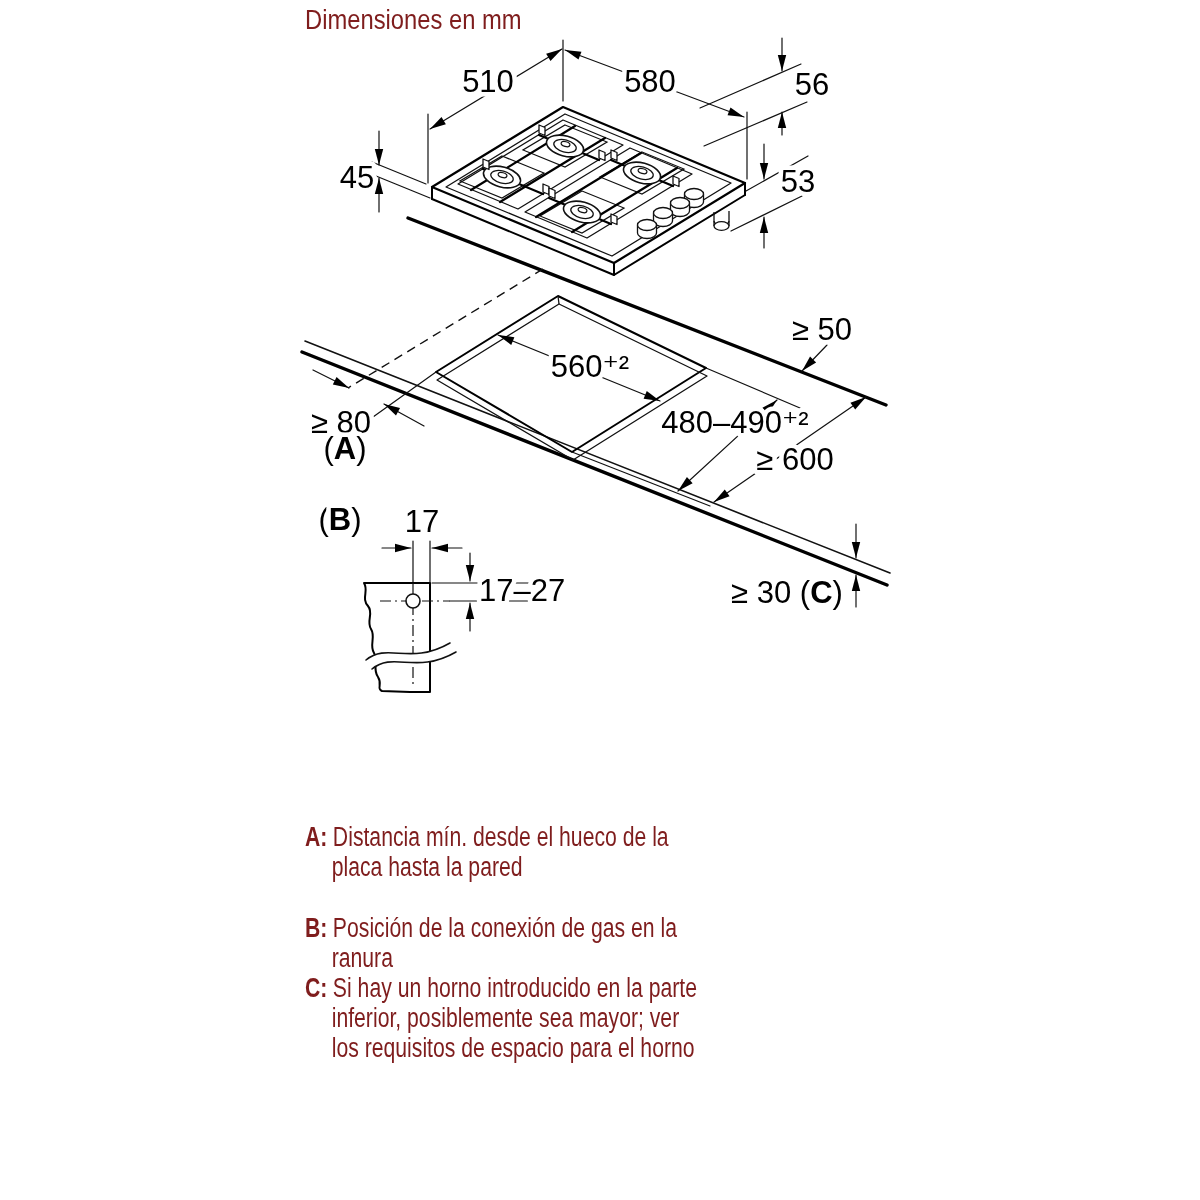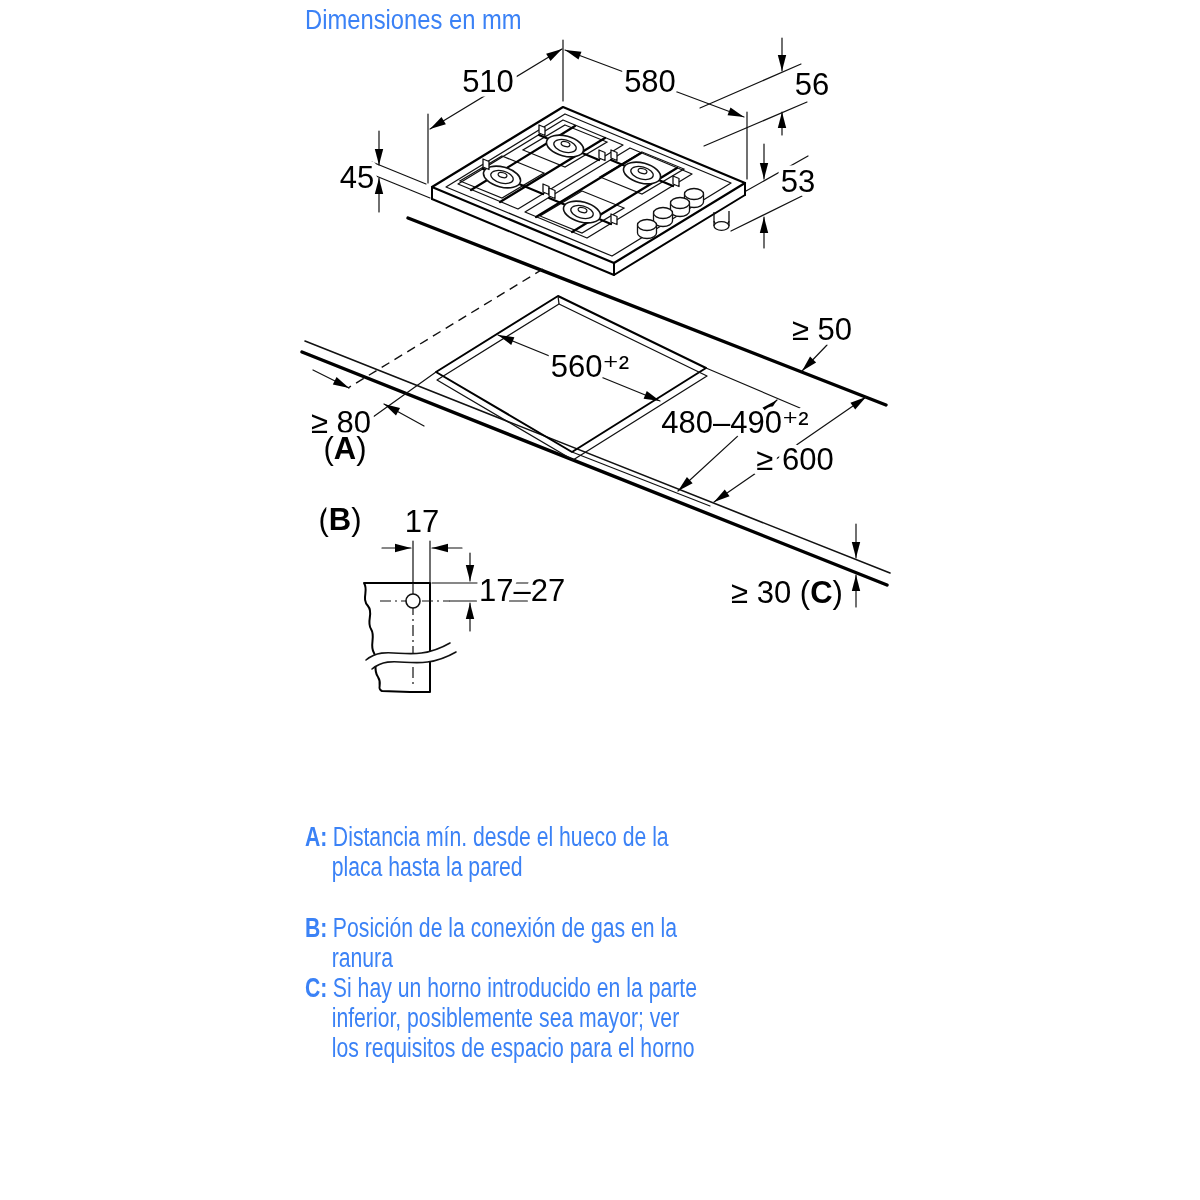--- a/index.html
+++ b/index.html
@@ -1,17 +1,17 @@
 <!DOCTYPE html>
 <html><head>
 <meta charset="utf-8">
 <style>
   html,body{margin:0;padding:0;background:#fff;}
   .canvas{position:relative;width:1024px;height:1200px;background:#ffffff;overflow:hidden;
-          font-family:"Liberation Sans","DejaVu Sans",sans-serif;color:#3b82f6;}
+          font-family:"Liberation Sans","DejaVu Sans",sans-serif;color:#7f1d1d;}
   .diagram-svg{position:absolute;left:0;top:0;}
   
   .ln   {stroke:#111;stroke-width:1.2;fill:none;stroke-linecap:round;}
   .ln16 {stroke:#111;stroke-width:1.6;fill:none;stroke-linecap:round;}
   .med  {stroke:#000;stroke-width:2;fill:none;stroke-linecap:round;stroke-linejoin:round;}
   .med22{stroke:#000;stroke-width:2.2;fill:none;stroke-linecap:round;stroke-linejoin:round;}
   .thick{stroke:#000;stroke-width:3.4;fill:none;stroke-linecap:round;}
   .thin {stroke:#111;stroke-width:1.3;fill:none;stroke-linejoin:round;}
   .wfill{fill:#fff;}
   .dash {stroke:#111;stroke-width:1.4;fill:none;stroke-dasharray:9 6;}

